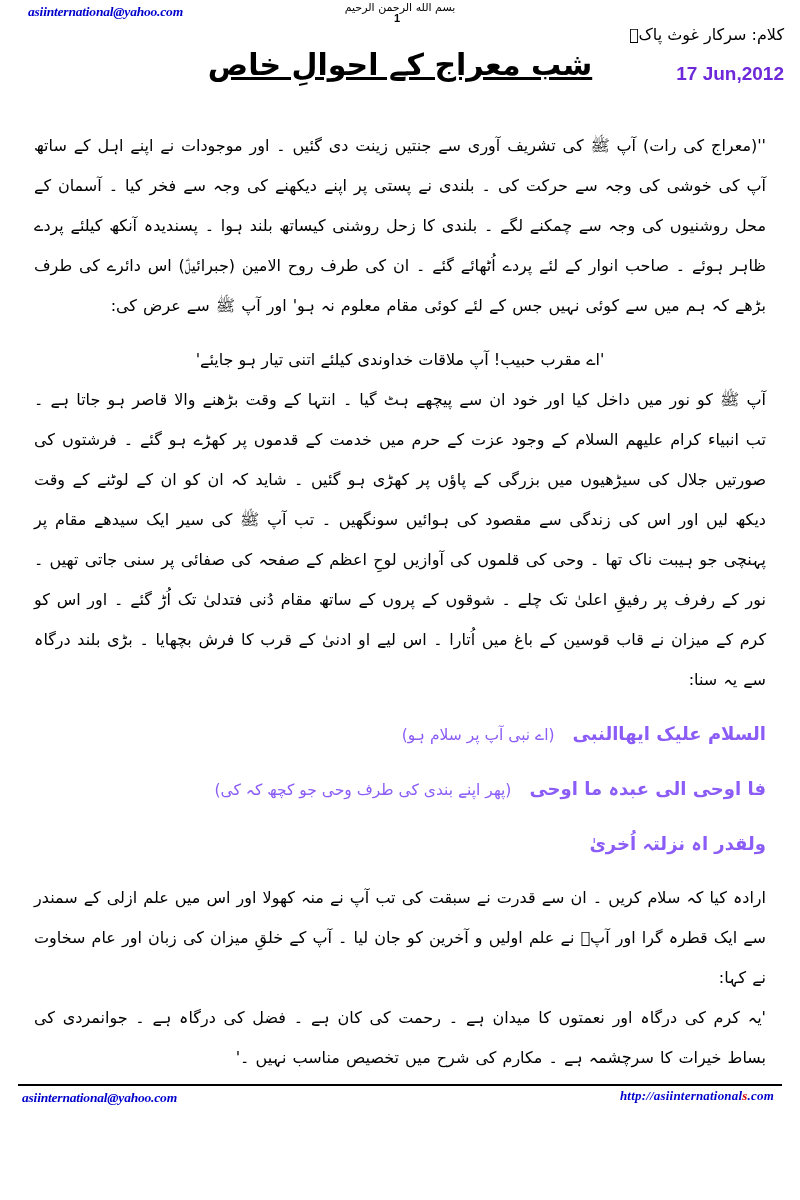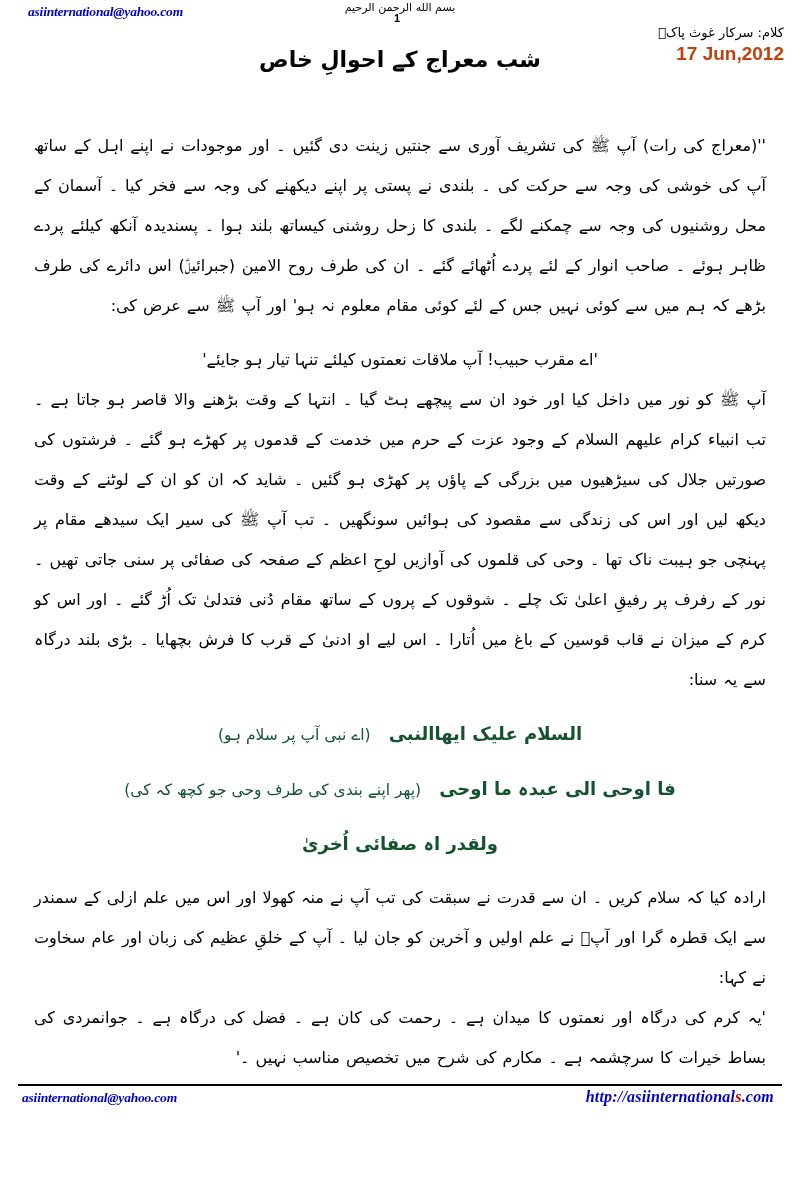--- a/index.html
+++ b/index.html
@@ -77,50 +77,51 @@
   .hdr-right {
     position: absolute;
     right: 16px;
     top: 26px;
     text-align: right;
     direction: rtl;
   }
   .hdr-kalam {
     display: block;
     font-family: "DejaVu Sans", sans-serif;
-    font-size: 13px;
+    font-size: 16px;
     color: #000;
     line-height: 1.15;
     white-space: nowrap;
   }
   .hdr-date {
     display: block;
     direction: ltr;
     text-align: right;
     font-family: "Liberation Sans", "DejaVu Sans", sans-serif;
     font-weight: bold;
     font-size: 19px;
-    color: #c2410c;
+    color: #6d28d9;
     line-height: 1.15;
-    margin-top: 2px;
+    margin-top: 19px;
     white-space: nowrap;
   }
 
   .hdr-title {
     position: absolute;
     left: 0;
     top: 46px;
     width: 800px;
     text-align: center;
     direction: rtl;
     font-family: "DejaVu Sans", sans-serif;
-    font-size: 22px;
+    font-size: 30px;
     font-weight: bold;
     color: #000;
     line-height: 1.25;
+    text-decoration: underline;
   }
 
   
   .content {
     position: absolute;
     top: 126px;
     right: 34px;
     left: 34px;
     direction: rtl;
     text-align: justify;
@@ -144,23 +145,22 @@
     color: #000;
     line-height: 40px;
     text-align: center;
     margin: 0;
   }
 
   .line-quote-ar {
     font-family: "DejaVu Sans", sans-serif;
     font-size: 18px;
     font-weight: bold;
-    color: #14532d;
+    color: #8b5cf6;
     line-height: 40px;
-    text-align: center;
     margin: 0;
   }
   .line-quote-ar .gloss {
     font-weight: normal;
     font-size: 15.5px;
     margin-right: 18px;
   }
 
   .blank { height: 14px; }
 
@@ -186,21 +186,21 @@
     letter-spacing: -0.2px;
     white-space: nowrap;
   }
   .ftr-url {
     position: absolute;
     right: 8px;
     top: 2px;
     font-family: "Liberation Serif", "DejaVu Serif", serif;
     font-style: italic;
     font-weight: bold;
-    font-size: 16px;
+    font-size: 13px;
     color: #0000cc;
     letter-spacing: 0.2px;
     white-space: nowrap;
   }
   .ftr-url .hl { color: #cc0000; }
 </style>
 </head>
 <body>
 
 <div class="page">
@@ -221,45 +221,45 @@
 
     <div class="hdr-title">شب معراج کے احوالِ خاص</div>
   </div>
 
   <div class="content">
 
     <p class="para">''(معراج کی رات) آپ ﷺ کی تشریف آوری سے جنتیں زینت دی گئیں ۔ اور موجودات نے اپنے اہل کے ساتھ آپ کی خوشی کی وجہ سے حرکت کی ۔ بلندی نے پستی پر اپنے دیکھنے کی وجہ سے فخر کیا ۔ آسمان کے محل روشنیوں کی وجہ سے چمکنے لگے ۔ بلندی کا زحل روشنی کیساتھ بلند ہوا ۔ پسندیدہ آنکھ کیلئے پردے ظاہر ہوئے ۔ صاحب انوار کے لئے پردے اُٹھائے گئے ۔ ان کی طرف روح الامین (جبرائیلؑ) اس دائرے کی طرف بڑھے کہ ہم میں سے کوئی نہیں جس کے لئے کوئی مقام معلوم نہ ہو' اور آپ ﷺ سے عرض کی:</p>
 
     <div class="blank"></div>
 
-    <p class="line-center">'اے مقرب حبیب! آپ ملاقات نعمتوں کیلئے تنہا تیار ہو جایئے'</p>
+    <p class="line-center">'اے مقرب حبیب! آپ ملاقات خداوندی کیلئے اتنی تیار ہو جایئے'</p>
 
     <p class="para">آپ ﷺ کو نور میں داخل کیا اور خود ان سے پیچھے ہٹ گیا ۔ انتہا کے وقت بڑھنے والا قاصر ہو جاتا ہے ۔ تب انبیاء کرام علیھم السلام کے وجود عزت کے حرم میں خدمت کے قدموں پر کھڑے ہو گئے ۔ فرشتوں کی صورتیں جلال کی سیڑھیوں میں بزرگی کے پاؤں پر کھڑی ہو گئیں ۔ شاید کہ ان کو ان کے لوٹنے کے وقت دیکھ لیں اور اس کی زندگی سے مقصود کی ہوائیں سونگھیں ۔ تب آپ ﷺ کی سیر ایک سیدھے مقام پر پہنچی جو ہیبت ناک تھا ۔ وحی کی قلموں کی آوازیں لوحِ اعظم کے صفحہ کی صفائی پر سنی جاتی تھیں ۔ نور کے رفرف پر رفیقِ اعلیٰ تک چلے ۔ شوقوں کے پروں کے ساتھ مقام دُنی فتدلیٰ تک اُڑ گئے ۔ اور اس کو کرم کے میزان نے قاب قوسین کے باغ میں اُتارا ۔ اس لیے او ادنیٰ کے قرب کا فرش بچھایا ۔ بڑی بلند درگاہ سے یہ سنا:</p>
 
     <div class="blank"></div>
 
     <p class="line-quote-ar">
       <span>السلام علیک ایھاالنبی</span><span class="gloss">(اے نبی آپ پر سلام ہو)</span>
     </p>
 
 
     <div class="blank"></div>
 
     <p class="line-quote-ar">
       <span>فا اوحی الی عبدہ ما اوحی</span><span class="gloss">(پھر اپنے بندی کی طرف وحی جو کچھ کہ کی)</span>
     </p>
 
 
     <div class="blank"></div>
 
-    <p class="line-quote-ar">ولقدر اہ صفائی اُخریٰ</p>
-
-    <div class="blank"></div>
-
-    <p class="para">ارادہ کیا کہ سلام کریں ۔ ان سے قدرت نے سبقت کی تب آپ نے منہ کھولا اور اس میں علم ازلی کے سمندر سے ایک قطرہ گرا اور آپؐ نے علم اولیں و آخرین کو جان لیا ۔ آپ کے خلقِ عظیم کی زبان اور عام سخاوت نے کہا:</p>
+    <p class="line-quote-ar">ولقدر اہ نزلتہ اُخریٰ</p>
+
+    <div class="blank"></div>
+
+    <p class="para">ارادہ کیا کہ سلام کریں ۔ ان سے قدرت نے سبقت کی تب آپ نے منہ کھولا اور اس میں علم ازلی کے سمندر سے ایک قطرہ گرا اور آپؐ نے علم اولیں و آخرین کو جان لیا ۔ آپ کے خلقِ میزان کی زبان اور عام سخاوت نے کہا:</p>
 
     <p class="para">'یہ کرم کی درگاہ اور نعمتوں کا میدان ہے ۔ رحمت کی کان ہے ۔ فضل کی درگاہ ہے ۔ جوانمردی کی بساط خیرات کا سرچشمہ ہے ۔ مکارم کی شرح میں تخصیص مناسب نہیں ۔'</p>
 
   </div>
 
   <div class="footer">
     <div class="ftr-email">asiinternational@yahoo.com</div>
     <div class="ftr-url">
       <span>http://asiinternational</span><span class="hl">s</span><span>.com</span>
     </div>

